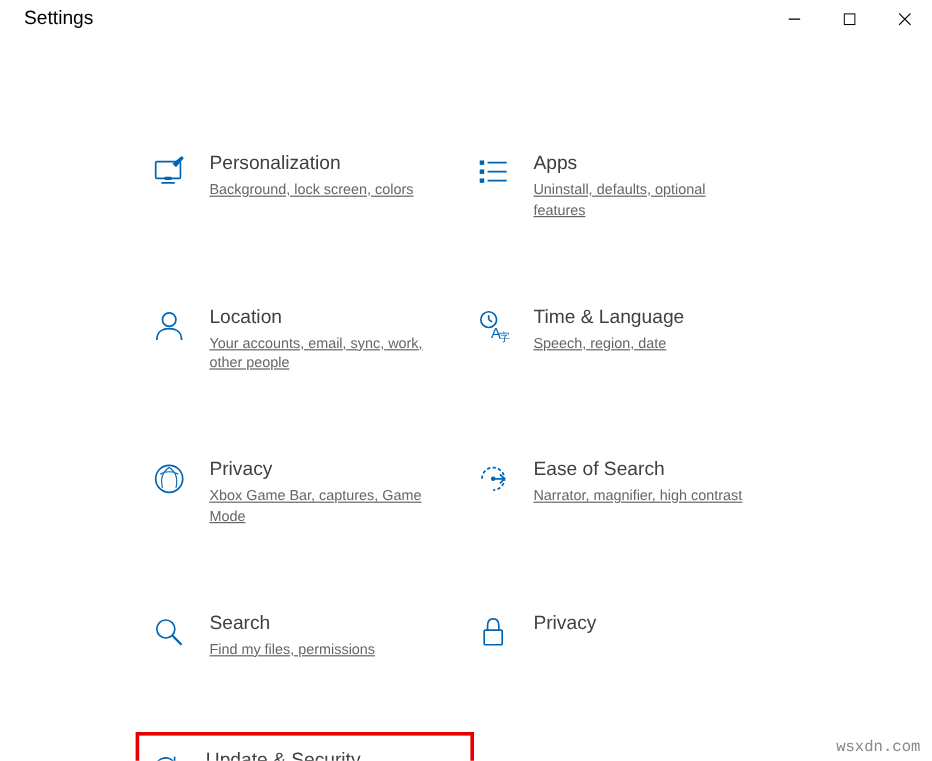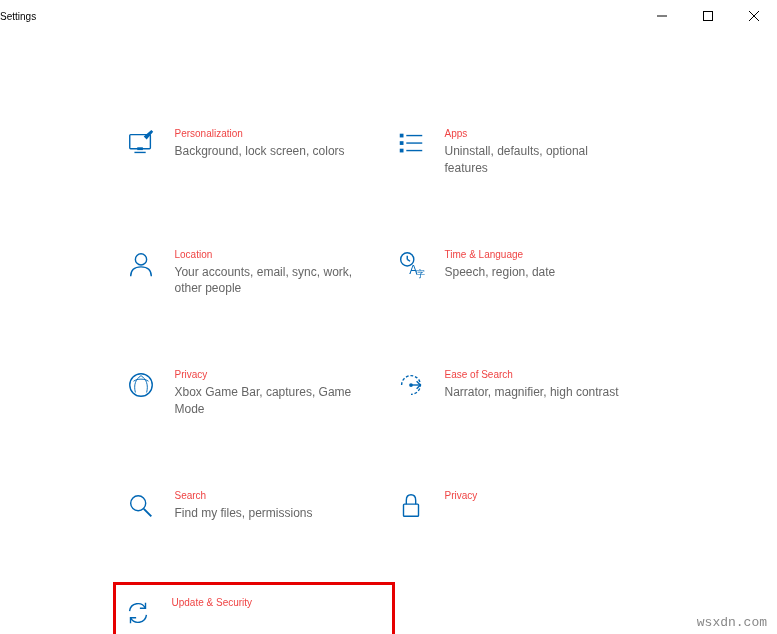--- a/index.html
+++ b/index.html
@@ -8,22 +8,22 @@
       background: #fff;
       width: 777px;
       height: 634px;
       overflow: hidden;
       position: relative;
     }
     .titlebar {
       height: 32px;
       display: flex;
       align-items: center;
-      padding-left: 0;
-      font-size: 10px;
+      padding-left: 20px;
+      font-size: 16px;
       color: #000;
     }
     .titlebar-title { flex: 1; }
     .win-controls { display: flex; }
     .win-btn {
       width: 46px;
       height: 32px;
       display: flex;
       align-items: center;
       justify-content: center;
@@ -54,29 +54,30 @@
       width: 32px;
       height: 32px;
       flex-shrink: 0;
       display: flex;
       align-items: center;
       justify-content: center;
     }
     .tile-icon svg { stroke: #0066b4; fill: none; stroke-width: 1.5; }
     .tile-text { padding-top: 0px; }
     .tile-title {
-      font-size: 10px;
-      color: #ef4444;
+      font-size: 16px;
+      color: #404040;
       margin-bottom: 4px;
     }
     .tile-desc {
       font-size: 12px;
       color: #666;
       line-height: 1.4;
       max-width: 180px;
+      text-decoration: underline;
     }
     .highlight {
       border: 3px solid #e60000;
       margin: -6px;
       padding: 12px 6px 18px 6px;
     }
     .watermark {
       position: absolute;
       bottom: 4px;
       right: 10px;

